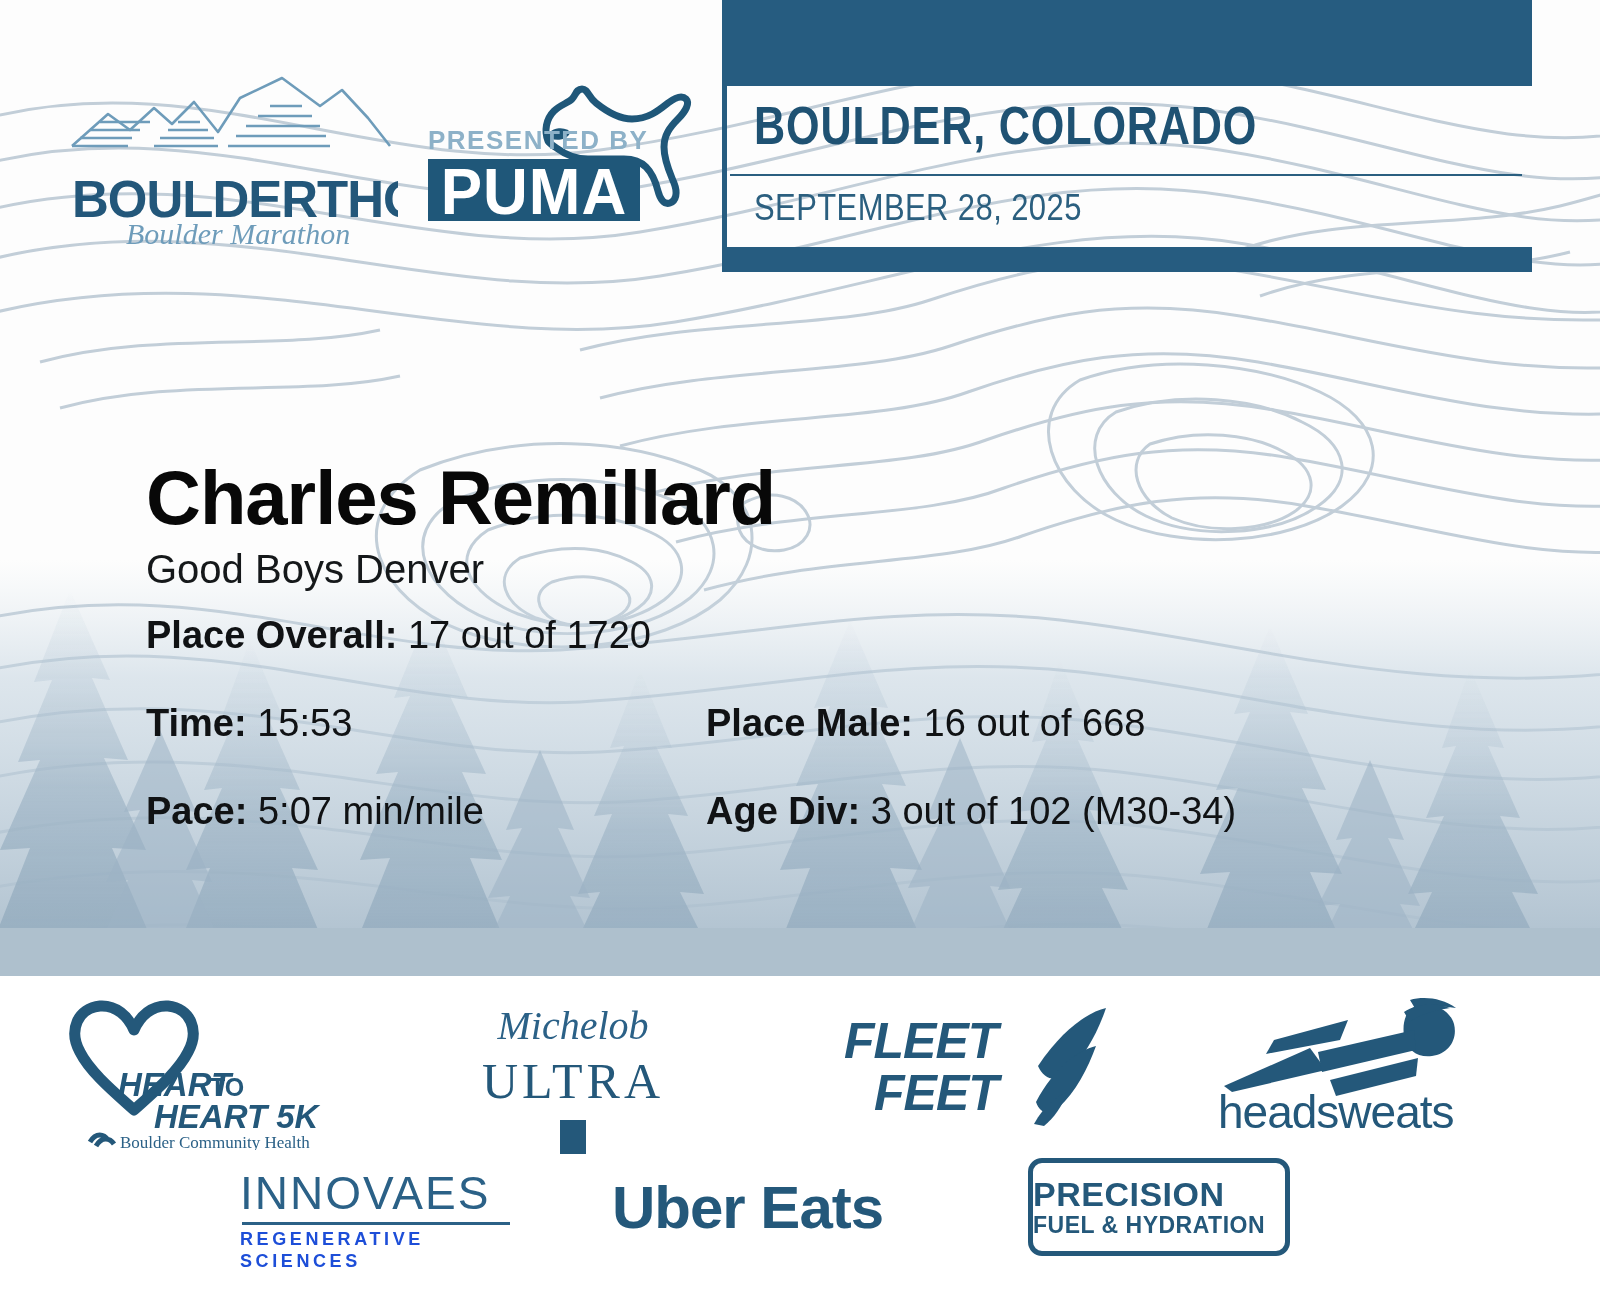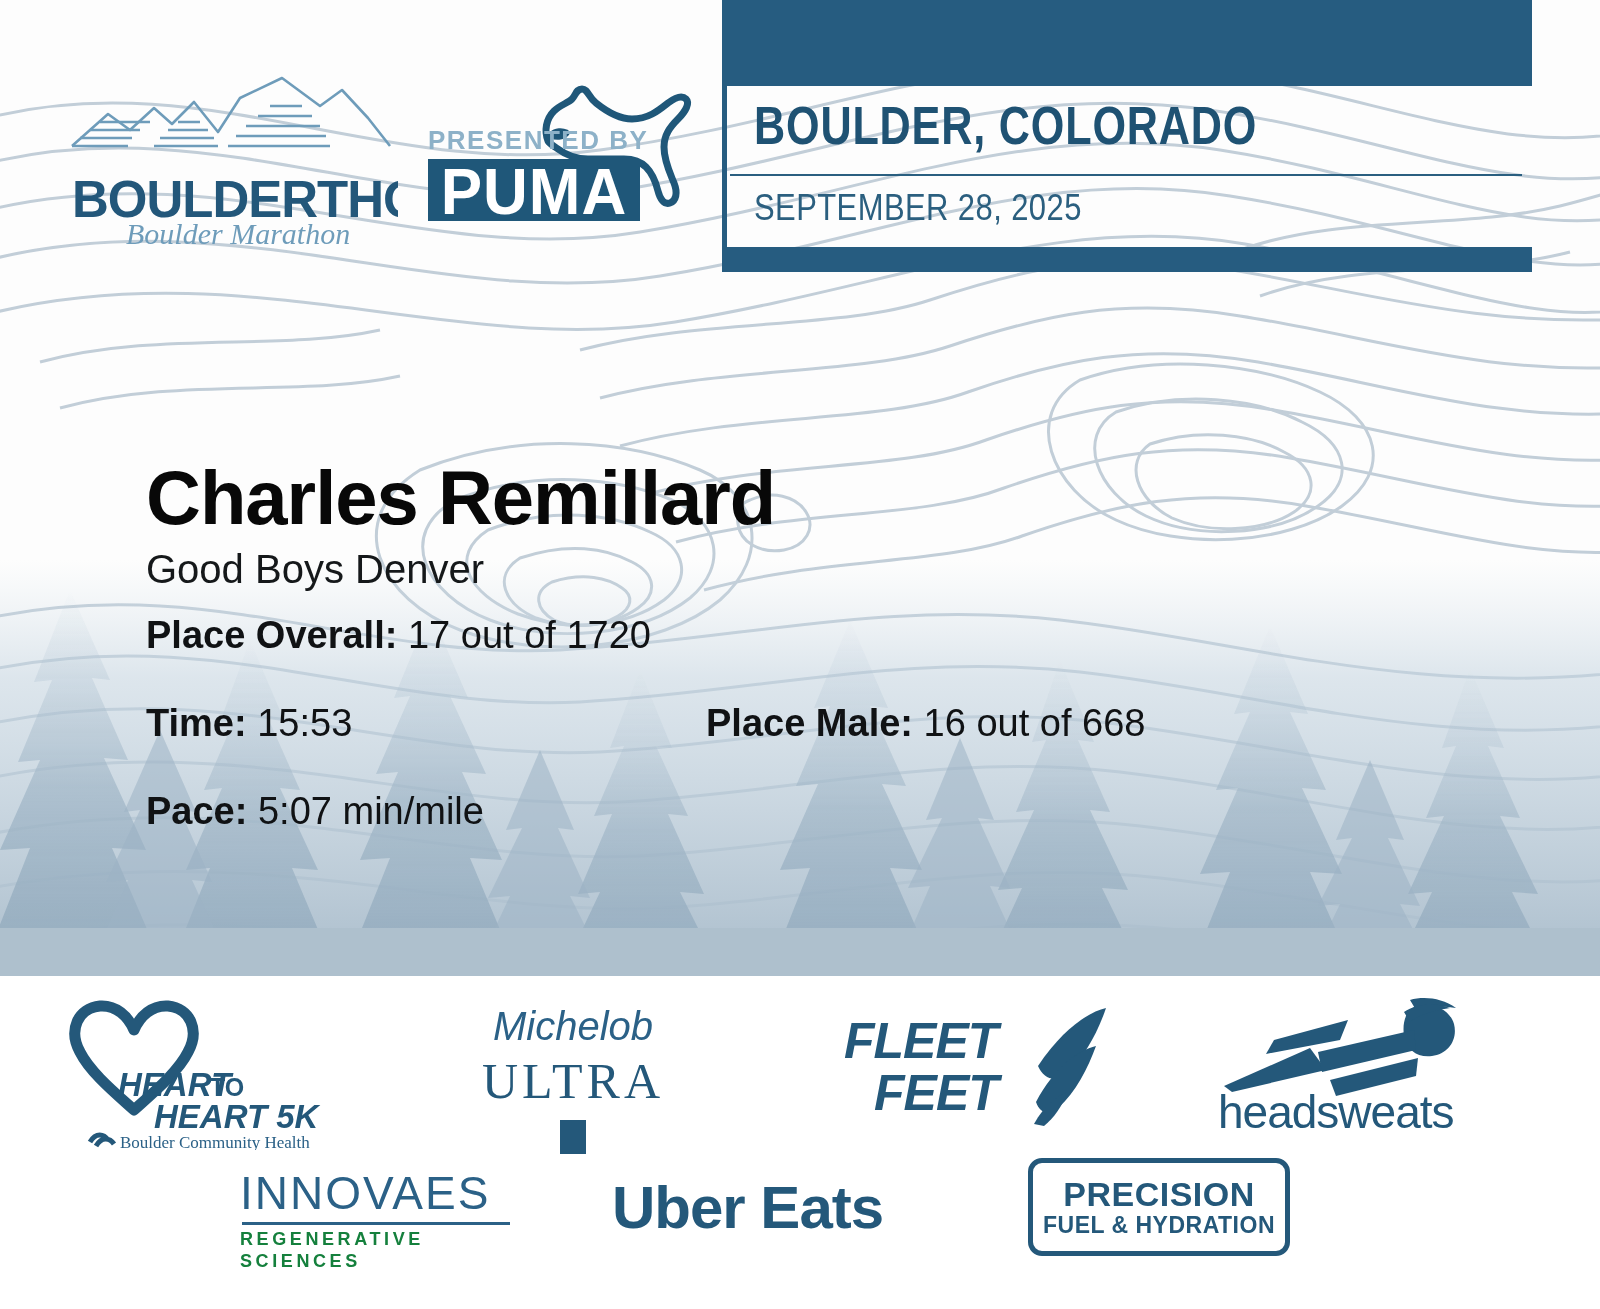--- a/index.html
+++ b/index.html
@@ -49,27 +49,27 @@
   .sponsor-row{position:absolute;z-index:7;}
   .sp-h2h{left:62px;top:1000px;width:270px;height:150px;}
   .sp-michelob{left:448px;top:1004px;width:250px;height:150px;}
   .sp-fleet{left:840px;top:1006px;width:270px;height:120px;}
   .sp-heads{left:1218px;top:996px;width:280px;height:140px;}
   .sp-innovaes{left:240px;top:1160px;width:290px;height:100px;margin-top:8px;}
   .sp-uber{left:612px;top:1168px;width:340px;height:80px;}
   .sp-precision{left:1028px;top:1158px;width:262px;height:98px;}
   .uber-eats{font-size:60px;font-weight:bold;color:#24587a;letter-spacing:-1px;line-height:80px;}
   .precision-box{box-sizing:border-box;width:262px;height:98px;border:5px solid #24587a;border-radius:14px;
-    display:flex;flex-direction:column;align-items:center;justify-content:center;}
+    display:flex;flex-direction:column;align-items:flex-start;justify-content:center;}
   .precision-1{font-size:34px;font-weight:bold;color:#24587a;letter-spacing:0.5px;line-height:36px;}
   .precision-2{font-size:23px;font-weight:bold;color:#24587a;letter-spacing:0.5px;line-height:26px;}
   .innov-text{font-size:46px;color:#2b6187;letter-spacing:2px;line-height:50px;}
   .innov-rule{width:268px;height:3px;background:#2b6187;margin:4px 0 3px 2px;}
-  .innov-sub{font-size:18px;font-weight:bold;color:#15803d;letter-spacing:3.6px;line-height:22px;}
-  .mich-script{font-family:Liberation Sans, sans-serif;font-style:italic;font-size:40px;color:#2b6187;line-height:44px;text-align:center;}
+  .innov-sub{font-size:18px;font-weight:bold;color:#1d4ed8;letter-spacing:3.6px;line-height:22px;}
+  .mich-script{font-family:Liberation Serif, serif;font-style:italic;font-size:40px;color:#2b6187;line-height:44px;text-align:center;}
   .mich-ultra{font-family:"Liberation Serif", serif;font-size:50px;color:#24587a;letter-spacing:4px;line-height:66px;text-align:center;}
   .mich-mark{width:26px;height:34px;background:#24587a;margin:6px auto 0;}
 </style>
 </head>
 <body>
 
 <div class="card">
 
   <svg class="topo" viewBox="0 0 1600 1010" preserveAspectRatio="none">
     <g fill="none" stroke="#b8c6d2" stroke-width="3" opacity="0.85">
@@ -193,20 +193,23 @@
         <span class="lbl">Time:</span><span class="val"> 15:53</span>
       </div>
       <div class="stat-col-r">
         <span class="lbl">Place Male:</span><span class="val"> 16 out of 668</span>
       </div>
     </div>
     <div class="stat-row">
       <div class="stat-col-l">
         <span class="lbl">Pace:</span><span class="val"> 5:07 min/mile</span>
       </div>
+      <div class="stat-col-r">
+        <span class="lbl">Age Div:</span><span class="val"> 3 out of 102 (M30-34)</span>
+      </div>
     </div>
   </div>
 
   <div class="sponsorstrip"></div>
 
   <svg class="sponsor-row sp-h2h" viewBox="0 0 270 150">
     <path d="M18,52 C6,30 16,8 38,6 C54,5 66,16 72,30 C78,16 90,5 106,6 C128,8 138,30 126,52
              C116,72 92,92 72,110 C52,92 28,72 18,52 Z" fill="none" stroke="#24587a" stroke-width="11" stroke-linejoin="round"></path>
     <text x="56" y="96" font-family="Liberation Sans, sans-serif" font-size="33" font-weight="bold" font-style="italic" fill="#24587a">HEART</text>
     <text x="148" y="96" font-family="Liberation Sans, sans-serif" font-size="25" font-weight="bold" fill="#24587a">TO</text>

